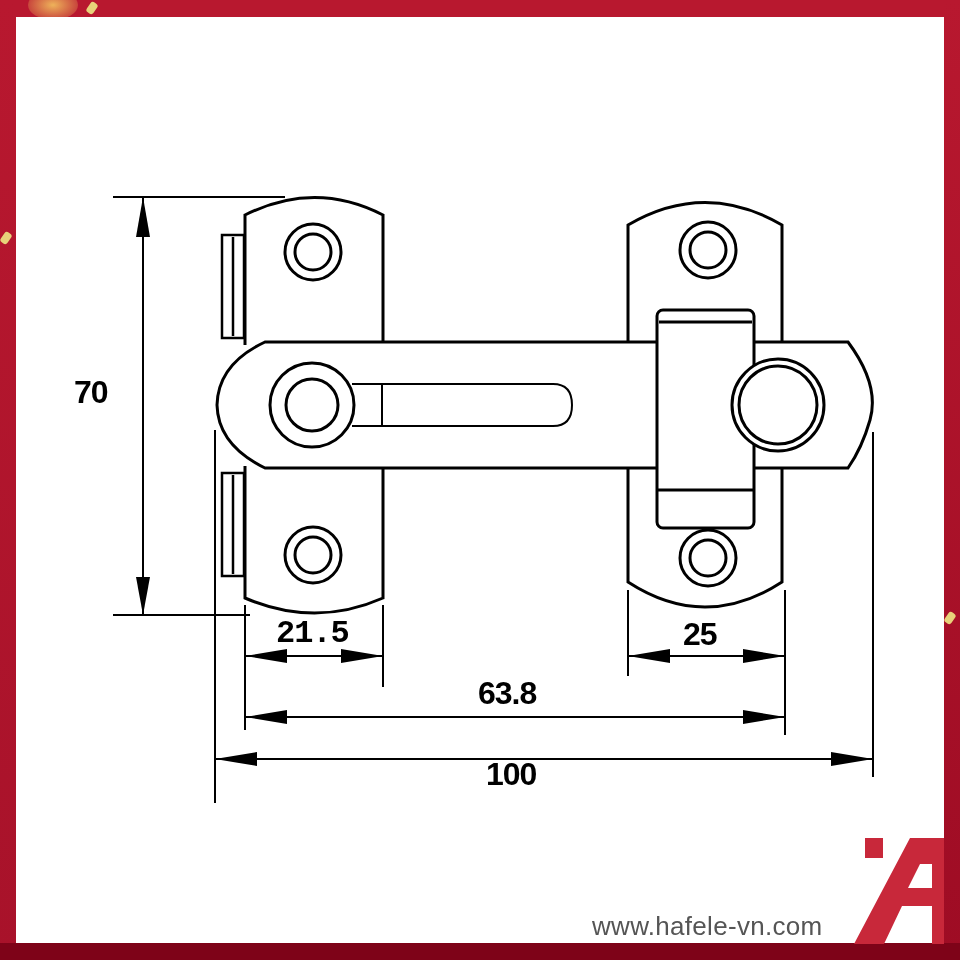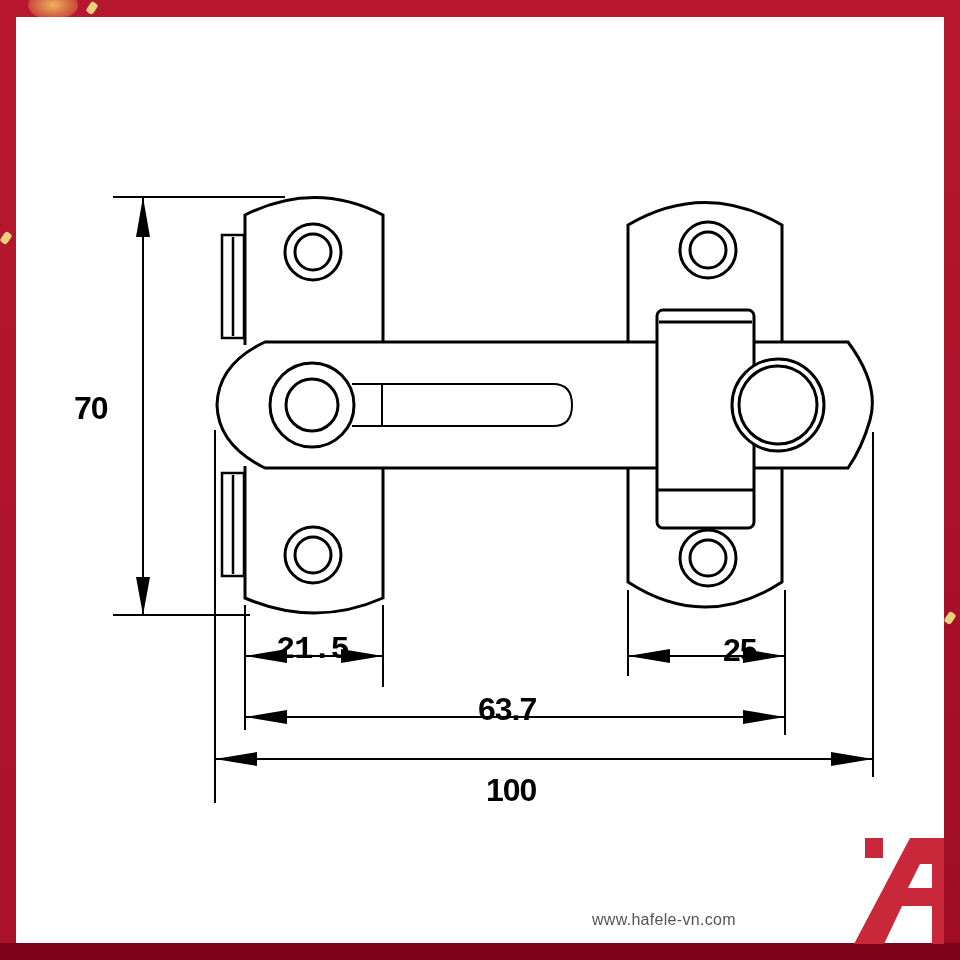--- a/index.html
+++ b/index.html
@@ -5,22 +5,22 @@
   html, body { margin: 0; padding: 0; }
   body { width: 960px; height: 960px; position: relative; overflow: hidden; background: #b8182f; font-family: "Liberation Sans", sans-serif; }
   .frame-top { position: absolute; left: 0; top: 0; width: 960px; height: 17px; background: #b8182f; }
   .frame-bottom { position: absolute; left: 0; top: 943px; width: 960px; height: 17px; background: #7e0318; }
   .frame-left { position: absolute; left: 0; top: 0; width: 16px; height: 960px; background: linear-gradient(#b8182f, #a8122a); }
   .frame-right { position: absolute; left: 944px; top: 0; width: 16px; height: 960px; background: linear-gradient(#b8182f, #9e0c24); }
   .glow { position: absolute; left: 28px; top: -10px; width: 50px; height: 30px; border-radius: 50%; background: radial-gradient(#eeb25a, rgba(184,24,47,0)); }
   .confetti { position: absolute; width: 8px; height: 12px; background: #e8d27a; border-radius: 3px; transform: rotate(35deg); }
   .canvas { position: absolute; left: 16px; top: 17px; width: 928px; height: 926px; background: #ffffff; }
   svg.drawing { position: absolute; left: 0; top: 0; }
-  .dim { position: absolute; font-weight: bold; font-size: 32px; color: #000; line-height: 1; letter-spacing: -1px; margin-top: 16px; }
-  .website { position: absolute; left: 592px; top: 911px; font-size: 16px; color: #555; letter-spacing: 0.3px; }
+  .dim { position: absolute; font-weight: bold; font-size: 32px; color: #000; line-height: 1; letter-spacing: -1px; }
+  .website { position: absolute; left: 592px; top: 911px; font-size: 26px; color: #555; letter-spacing: 0.3px; }
   .logo { position: absolute; left: 850px; top: 836px; }
 </style>
 </head>
 <body>
 
 <div class="frame-top"></div>
 <div class="frame-left"></div>
 <div class="frame-right"></div>
 <div class="frame-bottom"></div>
 <div class="glow"></div>
@@ -97,22 +97,22 @@
   <path d="M245 717 L287 710 L287 724 Z" fill="#000" stroke="none"></path>
   <path d="M785 717 L743 710 L743 724 Z" fill="#000" stroke="none"></path>
 
   <line x1="215" y1="759" x2="873" y2="759" stroke-width="2"></line>
   <path d="M215 759 L257 752 L257 766 Z" fill="#000" stroke="none"></path>
   <path d="M873 759 L831 752 L831 766 Z" fill="#000" stroke="none"></path>
 </svg>
 
 <div class="dim" style="left:74px;top:376px;">70</div>
 <div class="dim" style="left:276px;top:618px;font-family:Liberation Mono, monospace;">21.5</div>
-<div class="dim" style="left:723px;top:618px;">25</div>
-<div class="dim" style="left:478px;top:677px;">63.7</div>
+<div class="dim" style="left:683px;top:618px;">25</div>
+<div class="dim" style="left:478px;top:677px;">63.8</div>
 <div class="dim" style="left:486px;top:758px;">100</div>
 
 <div class="website">www.hafele-vn.com</div>
 
 <svg class="logo" width="96" height="110" viewBox="0 0 96 110">
   <rect x="15" y="2" width="18" height="20" fill="#c8283a"></rect>
   <path d="M4 108 L60 2 L94 2 L94 108 L82 108 L82 70 L52 70 L34 108 Z M58 52 L82 52 L82 28 L70 28 Z" fill="#c8283a" fill-rule="evenodd"></path>
 </svg>
 
 </body></html>

